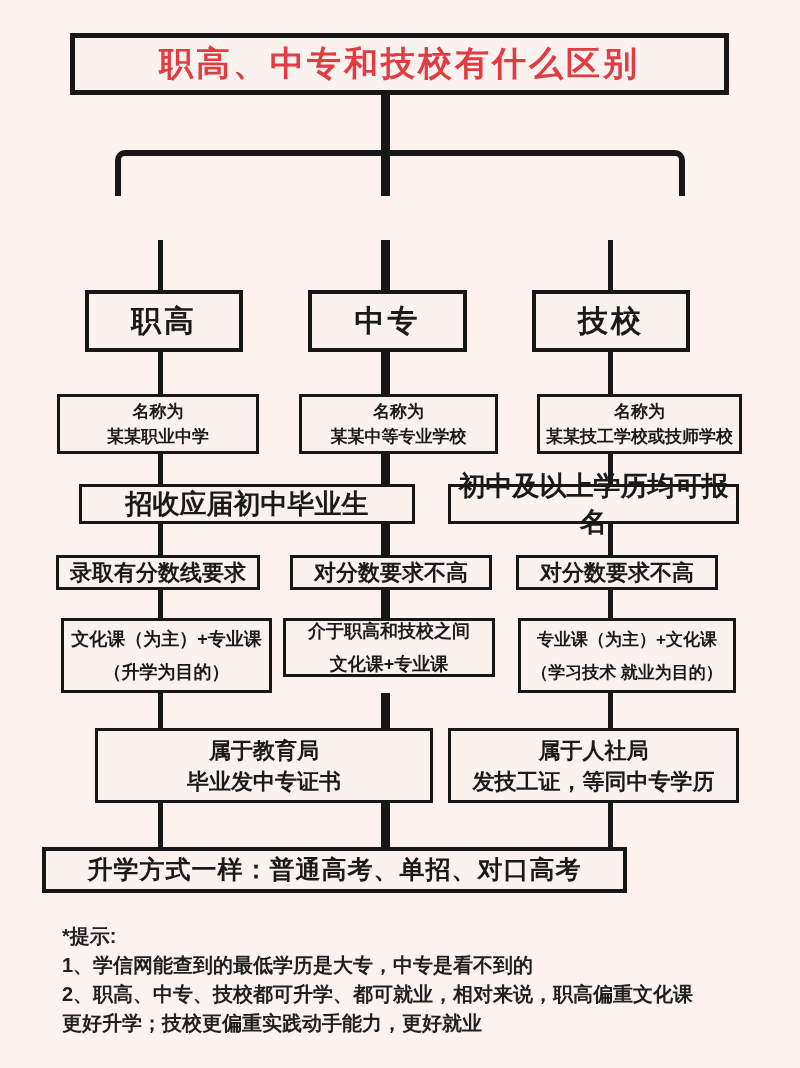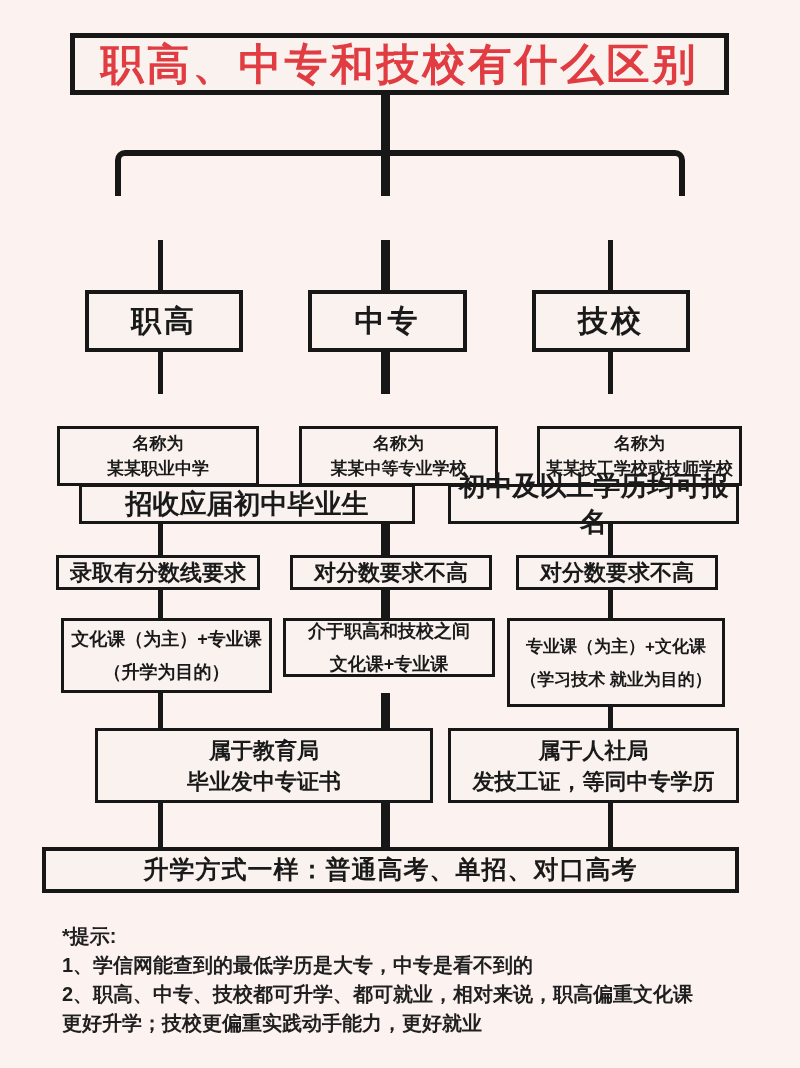--- a/index.html
+++ b/index.html
@@ -21,24 +21,24 @@
   }
   .vline{position:absolute;background:#171717;}
   .bracket{
     position:absolute;box-sizing:border-box;
     border-top:6px solid #171717;
     border-left:6px solid #171717;
     border-right:6px solid #171717;
     border-radius:10px 10px 0 0;
     background:transparent;
   }
-  .title-box{border-width:5px;font-size:43px;letter-spacing:3px;color:#e03c42;}
+  .title-box{border-width:5px;font-size:34px;letter-spacing:3px;color:#e03c42;}
   .intro-box{border-width:2px;font-size:23px;}
   .head-box{border-width:4px;font-size:30px;letter-spacing:3px;}
-  .name-box{border-width:3px;font-size:17px;line-height:25px;margin-top:32px;}
+  .name-box{border-width:3px;font-size:17px;line-height:25px;}
   .enroll-box{border-width:3px;font-size:27px;}
   .score-box{border-width:3px;font-size:22px;}
   .course-box{border-width:3px;font-size:18px;line-height:33px;}
   .auth-box{border-width:3px;font-size:22px;line-height:31px;}
   .promo-box{border-width:4px;font-size:25px;letter-spacing:1px;}
   .notes{
     position:absolute;left:62px;top:922px;width:700px;
     font-size:20px;line-height:29px;color:#1f1f1f;text-align:left;
   }
 </style>
@@ -97,29 +97,29 @@
   <div class="box enroll-box" style="left:448px;top:484px;width:291px;height:40px;">初中及以上学历均可报名</div>
 
   <div class="box score-box" style="left:56px;top:555px;width:204px;height:35px;">录取有分数线要求</div>
   <div class="box score-box" style="left:290px;top:555px;width:202px;height:35px;">对分数要求不高</div>
   <div class="box score-box" style="left:516px;top:555px;width:202px;height:35px;">对分数要求不高</div>
 
   <div class="box course-box" style="left:61px;top:618px;width:211px;height:75px;">文化课（为主）+专业课
 （升学为目的）</div>
   <div class="box course-box" style="left:283px;top:618px;width:212px;height:59px;">介于职高和技校之间
 文化课+专业课</div>
-  <div class="box course-box" style="left:507px;top:618px;width:218px;height:89px;font-size:17px;">专业课（为主）+文化课
+  <div class="box course-box" style="left:518px;top:618px;width:218px;height:75px;font-size:17px;">专业课（为主）+文化课
 （学习技术 就业为目的）</div>
 
   <div class="box auth-box" style="left:95px;top:728px;width:338px;height:75px;">属于教育局
 毕业发中专证书</div>
   <div class="box auth-box" style="left:448px;top:728px;width:291px;height:75px;">属于人社局
 发技工证，等同中专学历</div>
 
-  <div class="box promo-box" style="left:42px;top:847px;width:697px;height:46px;">升学方式一样：普通高考、单招、对口高考</div>
+  <div class="box promo-box" style="left:42px;top:847px;width:585px;height:46px;">升学方式一样：普通高考、单招、对口高考</div>
 
   <div class="notes">
     <div>*提示:</div>
     <div>1、学信网能查到的最低学历是大专，中专是看不到的</div>
     <div>2、职高、中专、技校都可升学、都可就业，相对来说，职高偏重文化课</div>
     <div>更好升学；技校更偏重实践动手能力，更好就业</div>
   </div>
 
 </div>
 

